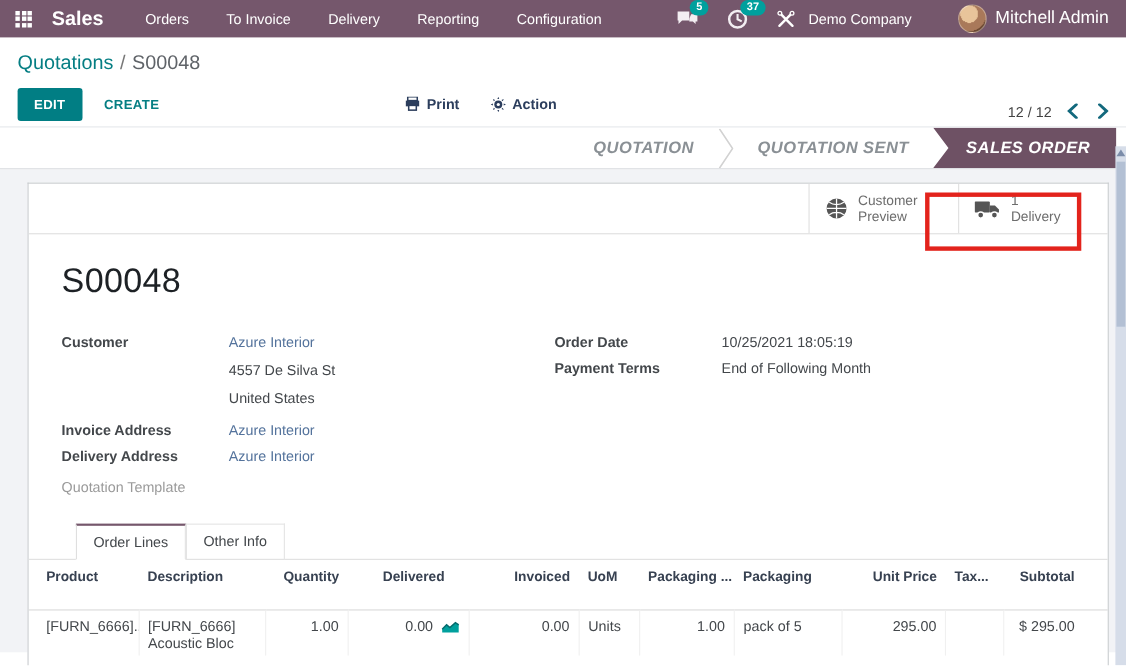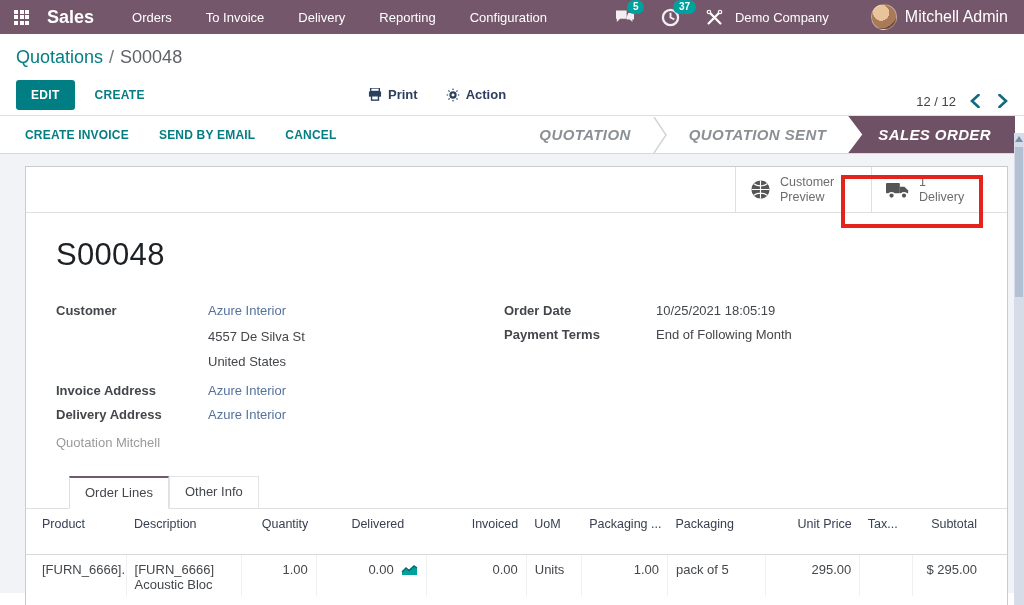--- a/index.html
+++ b/index.html
@@ -62,21 +62,21 @@
   .addr { margin-left:152px; font-size:13px; color:#43474b; line-height:19px; margin-bottom:6px; }
   .flabel.muted { font-weight:normal; color:#9a9a9a; margin-top:4px; }
 
   
   .notebook { margin-top:16px; }
   .tabs { display:flex; padding-left:43px; border-bottom:1px solid #dfdfdf; }
   .tab { font-size:13px; color:#43474b; padding:7px 15px 8px; cursor:pointer; background:#fff; position:relative; top:1px; }
   .tab.active { border:1px solid #dfdfdf; border-top:2px solid #75576c; border-bottom:1px solid #fff;text-align:center; }
   .tab.inactive { border:1px solid #e4e4e4; border-bottom:1px solid #dfdfdf; margin-left:0; }
   table.olist { width:100%; border-collapse:collapse; table-layout:fixed; }
-  .olist th { font-size:12.5px; font-weight:normal; color:#374151; padding:8px 8px 23px; border-bottom:1px solid #d9d9d9; white-space:nowrap; overflow:hidden; }
+  .olist th { font-size:12.5px; font-weight:bold; color:#374151; padding:8px 8px 23px; border-bottom:1px solid #d9d9d9; white-space:nowrap; overflow:hidden; }
   .olist td { font-size:13px; color:#43474b; padding:7px 8px 4px; vertical-align:top; border-right:1px solid #f0f0f0; }
   .olist td:last-child { border-right:none; }
   .th-l,.td-l { text-align:left; }
   .th-r,.td-r { text-align:right; }
   .cell-flex { display:flex; justify-content:flex-end; align-items:center; gap:7px; }
   .trunc { white-space:nowrap; overflow:hidden; }
 
   
   .annotation { position:absolute; left:841px; top:175px; width:142px; height:53px; border:4px solid #e3231c; pointer-events:none; z-index:40; }
   .scrollbar { position:absolute; right:0; top:133px; width:10px; height:472px; background:#d6dde9; }
@@ -185,25 +185,20 @@
         <span class="pager-arrow">
           <svg width="10" height="14" viewBox="0 0 10 14">
               <path d="M1.5 1L8 7l-6.5 6" fill="none" stroke="#13697d" stroke-width="2.6" stroke-linecap="round"></path>
             </svg>
         </span>
       </span>
     </div>
   </div>
 
   <div class="statusbar">
-    <div class="status-left">
-      <button class="status-btn">CREATE INVOICE</button>
-      <button class="status-btn">SEND BY EMAIL</button>
-      <button class="status-btn">CANCEL</button>
-    </div>
     <div class="status-right">
       <div class="state">QUOTATION</div>
       <div class="state-divider">
         <svg width="14" height="36" viewBox="0 0 14 36">
             <path d="M1 0l12 18L1 36" fill="none" stroke="#d2d2d2" stroke-width="1.4"></path>
           </svg>
       </div>
       <div class="state">QUOTATION SENT</div>
       <div class="state active">SALES ORDER</div>
     </div>
@@ -253,21 +248,21 @@
           <div class="addr" style="margin-bottom:12px">United States</div>
           <div class="frow">
             <span class="flabel">Invoice Address</span>
             <span class="flink">Azure Interior</span>
           </div>
           <div class="frow">
             <span class="flabel">Delivery Address</span>
             <span class="flink">Azure Interior</span>
           </div>
           <div class="frow">
-            <span class="flabel muted">Quotation Mitchell</span>
+            <span class="flabel muted">Quotation Template</span>
           </div>
         </div>
         <div class="col-right">
           <div class="frow">
             <span class="flabel">Order Date</span>
             <span class="fvalue">10/25/2021 18:05:19</span>
           </div>
           <div class="frow" style="margin-top:8px">
             <span class="flabel">Payment Terms</span>
             <span class="fvalue">End of Following Month</span>

